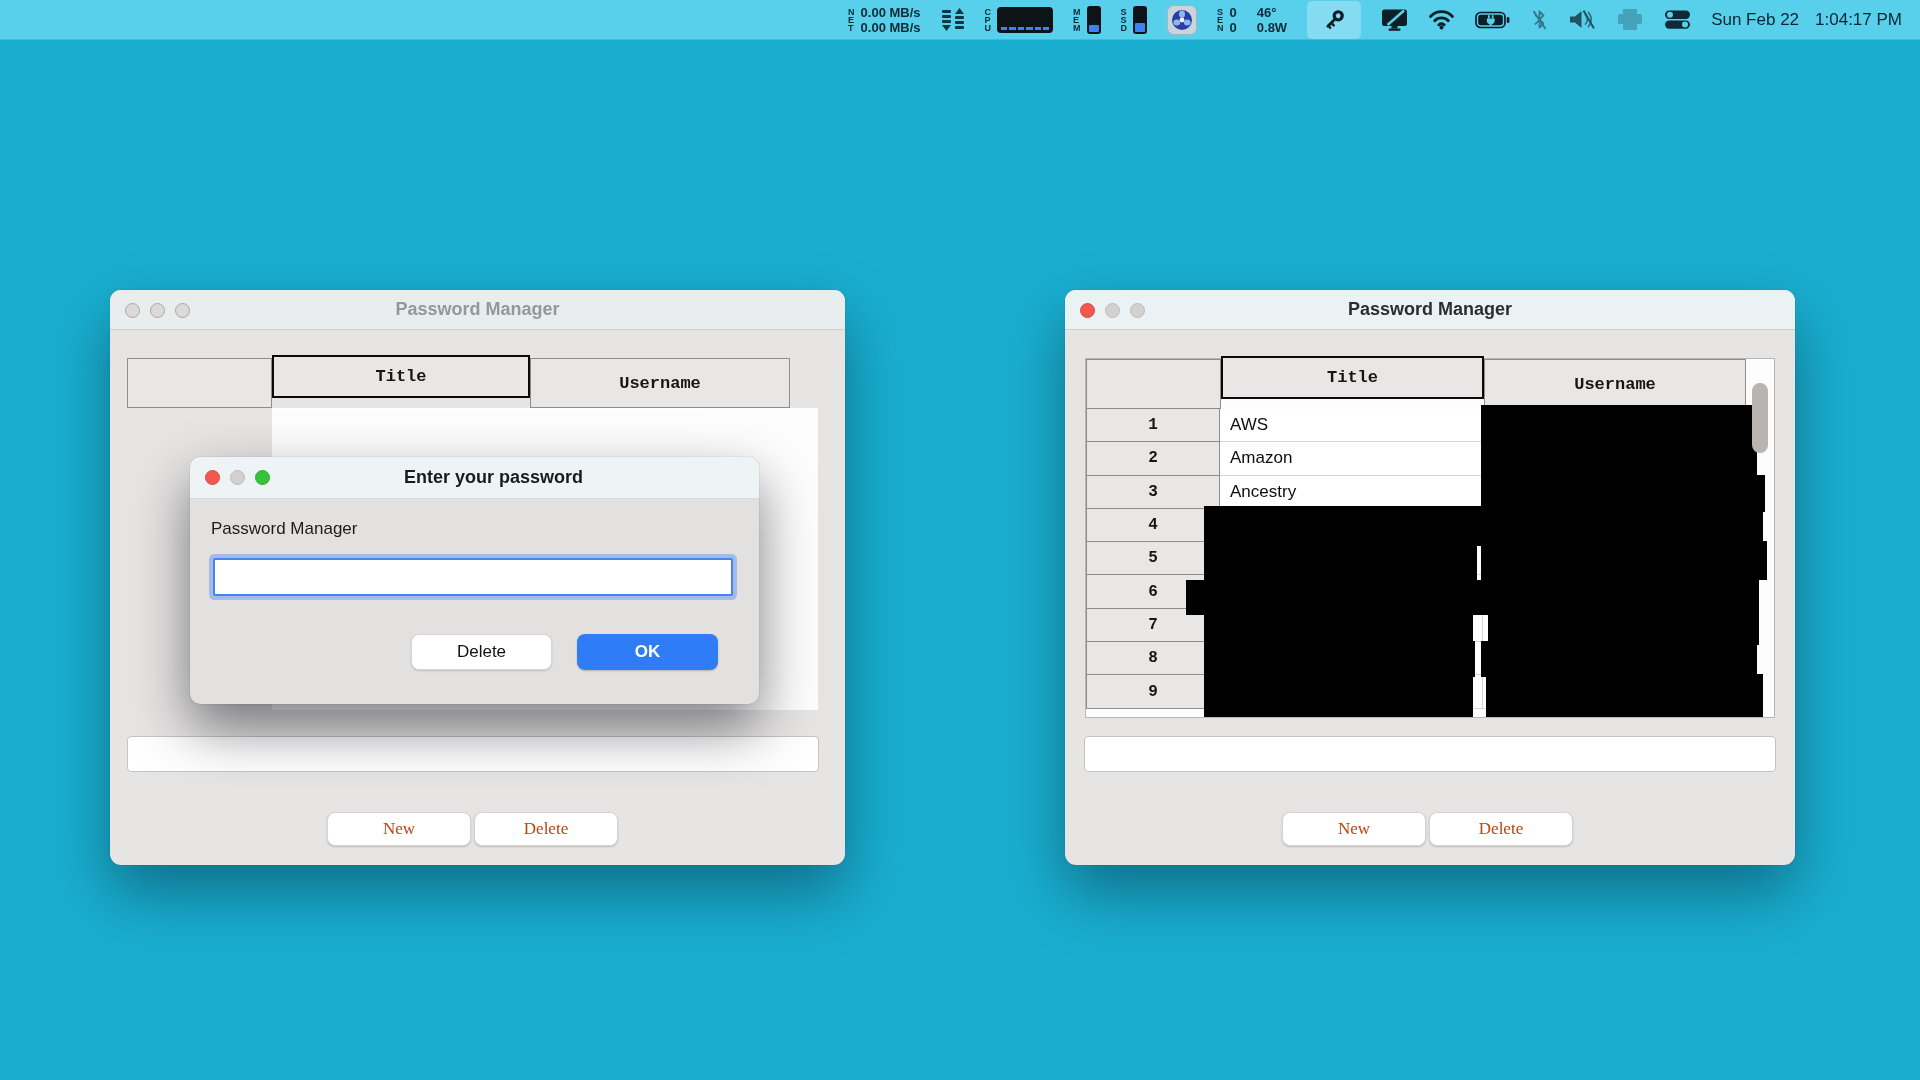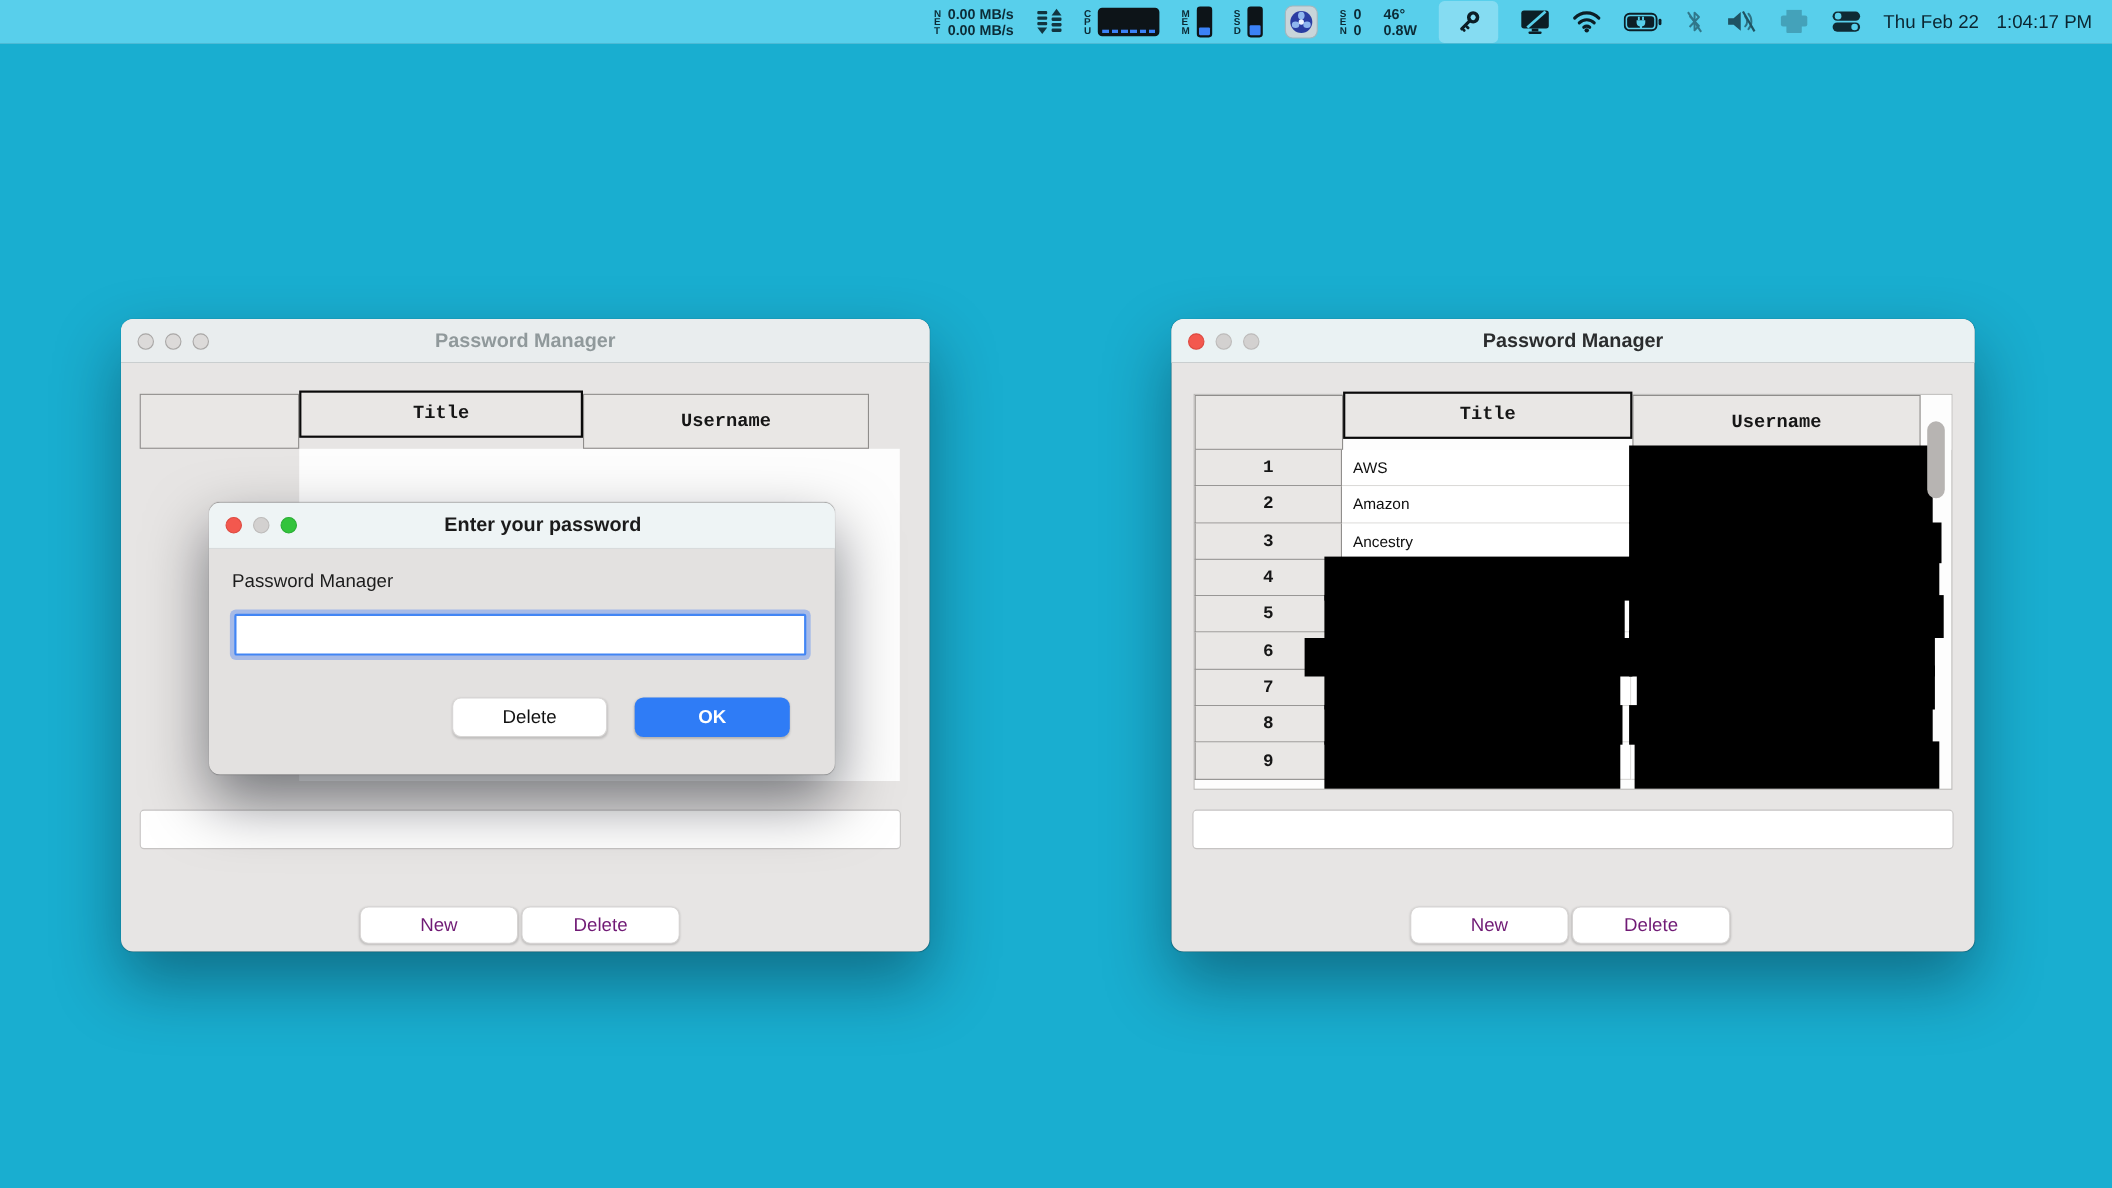--- a/index.html
+++ b/index.html
@@ -63,22 +63,22 @@
      font-family:"Liberation Mono", monospace; font-size:17px; font-weight:700; color:#161616; }
   .hcell.titlesel { border:2.5px solid #0a0a0a; top:-3px; height:43px; z-index:5; }
 
   
   .left-window { left:110px; top:290px; width:735px; height:575px; z-index:10; }
   .lw-titlebar { background:#e9edee; }
   .lw-headerrow { position:absolute; left:17px; top:68px; width:691px; height:50px; }
   .lw-whitebody { position:absolute; left:162px; top:118px; width:546px; height:302px; background:#fdfdfd; }
   .bottom-field { position:absolute; background:#fff; border:1px solid #c6c4c3; border-radius:4px; }
   .btnrow-btn { position:absolute; width:144px; height:34px; background:#fff; border:1px solid #d6d4d3;
-     border-radius:8px; font-size:17px; color:#701a75; box-shadow:0 1px 2px rgba(0,0,0,.18);
-     display:flex; align-items:center; justify-content:center; font-family:Liberation Sans, sans-serif;margin-top:12px; }
+     border-radius:8px; font-size:17px; color:#c2410c; box-shadow:0 1px 2px rgba(0,0,0,.18);
+     display:flex; align-items:center; justify-content:center; font-family:Liberation Serif, serif; }
 
   
   .dialog { position:absolute; left:190px; top:457px; width:569px; height:247px; border-radius:10px;
      background:#e3e1e0; box-shadow:0 24px 55px rgba(0,5,15,.5), 0 0 1px rgba(0,0,0,.4); z-index:20; }
   .dlg-titlebar { height:42px; background:#eef4f5; border-bottom:1px solid #d6dadb; border-radius:10px 10px 0 0;
      display:flex; align-items:center; position:relative;padding-left:38px; }
   .dlg-title { width:100%; text-align:center; font-size:18px; font-weight:700; color:#1b1b1b; }
   .dlg-label { position:absolute; left:21px; top:62px; font-size:17px; color:#1c1c1c; }
   .dlg-input { position:absolute; left:23px; top:101px; width:520px; height:38px; background:#fff;
      border:2px solid #4285f4; border-radius:2px; box-shadow:0 0 0 4px rgba(90,140,240,.45);
@@ -94,21 +94,21 @@
   .rtable { position:absolute; left:20px; top:68px; width:690px; height:360px; background:#fdfdfd;
      border:1px solid #b9b7b5; }
   .rt-headerrow { position:absolute; left:0; top:0; width:100%; height:50px; background:#fdfdfd; }
   .rt-rows { position:absolute; left:0; top:50px; width:100%; }
   .trow { position:relative; height:33.3px; display:flex; }
   .cell { position:relative; }
   .cell.gut { width:134px; background:#e9e7e5; border-right:1px solid #908e8c; border-bottom:1px solid #908e8c;
      border-left:1px solid #908e8c; display:flex; align-items:center; justify-content:center;
      font-family:"Liberation Mono", monospace; font-size:16px; font-weight:700; color:#161616; }
   .cell.titlec { width:263px; background:#fff; border-right:1px solid #d8d6d4; border-bottom:1px solid #d8d6d4;
-     display:flex; align-items:center; padding-left:10px; font-size:14px; color:#0e0e0e; }
+     display:flex; align-items:center; padding-left:10px; font-size:17px; color:#0e0e0e; }
   .cell.userc { width:262px; background:#fff; border-bottom:1px solid #d8d6d4; }
   .cell.redacted::after { content:""; position:absolute; background:#000; top:-1px; bottom:-1px; left:-2px; right:-2px; z-index:6; }
   .r1 .userc.redacted::after { right:-18px; top:-4px; }
   .r2 .userc.redacted::after { right:-12px; }
   .r3 .userc.redacted::after { right:-20px; bottom:-4px; }
   .r4 .titlec.redacted::after { left:-16px; top:-3px; bottom:-5px; }
   .r4 .userc.redacted::after { right:-18px; top:-3px; bottom:-5px; }
   .r5 .titlec.redacted::after { left:-16px; right:5px; bottom:-6px; }
   .r5 .userc.redacted::after { right:-22px; bottom:-6px; }
   .r6 .titlec.redacted::after { left:-34px; top:5px; bottom:-7px; }
@@ -292,21 +292,21 @@
     <div class="mb-item">
       <svg width="27" height="21" viewBox="0 0 27 21">
         <rect x="1" y="1.5" width="25" height="8.4" rx="4.2" fill="#0f2a34"></rect>
         <circle cx="6" cy="5.7" r="3" fill="#58cfeb"></circle>
         <rect x="1" y="11.4" width="25" height="8.4" rx="4.2" fill="#0f2a34"></rect>
         <circle cx="21" cy="15.6" r="3" fill="#58cfeb"></circle>
       </svg>
     </div>
 
     <div class="mb-item clockwrap">
-      <span>Thu Feb 22</span>
+      <span>Sun Feb 22</span>
       <span>1:04:17 PM</span>
     </div>
   </div>
 
 
   <div class="window left-window">
     <div class="titlebar lw-titlebar">
       <div class="lights">
         <div class="light gray-ring"></div>
         <div class="light gray-ring"></div>

